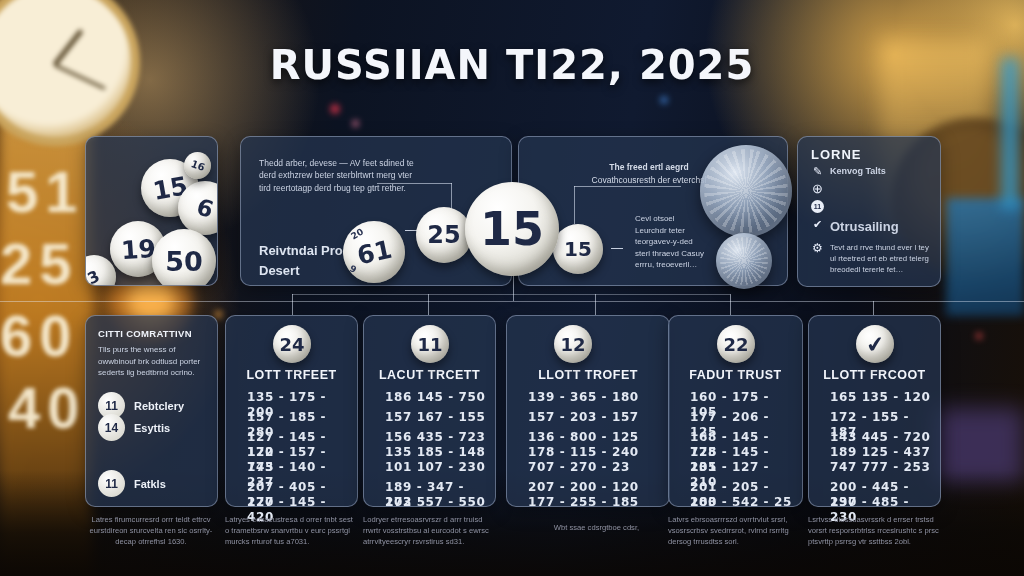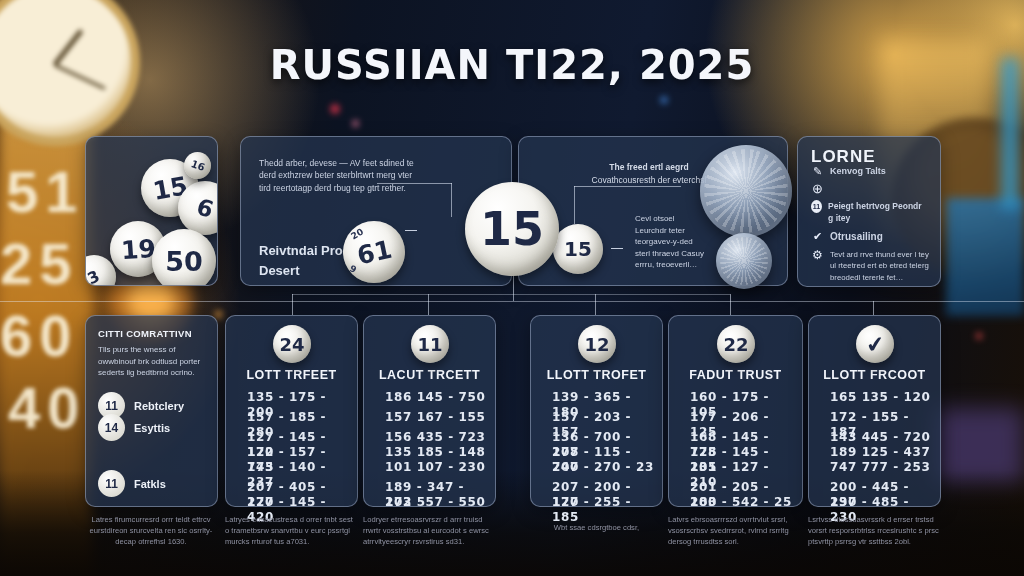--- a/index.html
+++ b/index.html
@@ -135,20 +135,23 @@
     <div style="position:absolute;left:18px;top:104px;font-size:13px;font-weight:bold;color:#dde4f0;line-height:1.5;">
       <div>Reivtndai Prodits</div>
       <div>Desert</div>
     </div>
     <div class="ball" style="left:102px;top:84px;width:62px;height:62px;font-size:25px;">
       <span style="transform:rotate(-12deg);">61</span>
       <span class="minidigit" style="left:8px;top:8px;transform:rotate(-30deg);">20</span>
       <span class="minidigit" style="left:7px;bottom:9px;transform:rotate(25deg);">9</span>
     </div>
     <div style="position:absolute;left:164px;top:86px;font-size:12px;color:#dbe3f2;">—</div>
+    <div class="ball" style="left:175px;top:70px;width:56px;height:56px;font-size:24px;">
+        <span>25</span>
+      </div>
   </div>
 
   <div class="ball" style="left:465px;top:182px;width:94px;height:94px;font-size:46px;z-index:5;">
     <span>15</span>
   </div>
   <div class="line" style="left:513px;top:274px;width:1px;height:27px;"></div>
 
   <div class="panel" style="left:518px;top:136px;width:268px;height:148px;">
     <div style="position:absolute;left:50px;top:24px;width:160px;text-align:center;font-size:8.5px;line-height:1.5;color:#d4dbe8;">
       <div style="font-weight:bold;">The freed ertl aegrd</div>
@@ -167,36 +170,35 @@
 errru, treoeverll…</div>
     <div class="crystal" style="left:181px;top:8px;width:92px;height:92px;">
         <div class="facets"></div>
       </div>
     <div class="crystal" style="left:197px;top:96px;width:56px;height:56px;">
         <div class="facets"></div>
       </div>
   </div>
 
   <div class="panel" style="left:797px;top:136px;width:142px;height:149px;">
-    <div style="position:absolute;left:13px;top:10px;font-size:17px;font-weight:bold;letter-spacing:1px;color:#f0f4fb;">LORNE</div>
+    <div style="position:absolute;left:13px;top:10px;font-size:13px;font-weight:bold;letter-spacing:1px;color:#f0f4fb;">LORNE</div>
     <div style="position:absolute;left:13px;top:28px;width:118px;">
       <div class="lorne-item" style="margin-bottom:5px;">
         <span class="lorne-icon">✎</span>
         <span class="smalltext" style="font-weight:bold;font-size:9px;">Kenvog Talts</span>
       </div>
       <div class="lorne-item" style="margin-bottom:5px;">
         <span class="lorne-icon" style="font-size:13px;">⊕</span>
       </div>
       <div class="lorne-item" style="margin-bottom:5px;">
         <span class="badge-circ">11</span>
-        <span class="smalltext" style="font-weight:bold;font-size:8.5px;">Peiegt hetrtvog Peondr g itey</span>
       </div>
       <div class="lorne-item" style="margin-bottom:5px;">
         <span class="lorne-icon">✔</span>
-        <span class="smalltext" style="font-weight:bold;font-size:10px;">Otrusailing</span>
+        <span class="smalltext" style="font-weight:bold;font-size:13px;">Otrusailing</span>
       </div>
       <div class="lorne-item">
         <span class="lorne-icon" style="font-size:12px;">⚙</span>
         <span class="smalltext" style="font-size:7.8px;">Tevt ard rrve thund ever l tey ul rteetred ert eb etred telerg breodedl tererle fet…</span>
       </div>
     </div>
   </div>
 
   <div class="line" style="left:0;top:301px;width:1024px;height:1px;opacity:.75;"></div>
   <div class="line" style="left:292px;top:294px;width:438px;height:1px;opacity:.6;"></div>
@@ -248,29 +250,29 @@
       <div class="num-row">186  145 - 750</div>
       <div class="num-row gap">157  167 - 155</div>
       <div class="num-row gap">156  435 - 723</div>
       <div class="num-row">135  185 - 148</div>
       <div class="num-row">101  107 - 230</div>
       <div class="num-row gap">189 - 347 - 203</div>
       <div class="num-row">172  557 - 550</div>
     </div>
   </div>
 
-  <div class="panel" style="left:530px;top:315px;width:131px;height:190px;">
+  <div class="panel" style="left:506px;top:315px;width:131px;height:190px;padding-left:31px;">
     <div class="ball" style="left:47px;top:9px;width:38px;height:38px;font-size:18px;">
         <span>12</span>
       </div>
     <div class="np-title">LLOTT TROFET</div>
     <div class="np-rows">
       <div class="num-row">139 - 365 - 180</div>
       <div class="num-row gap">157 - 203 - 157</div>
-      <div class="num-row gap">136 - 700 - 207</div>
+      <div class="num-row gap">136 - 800 - 125</div>
       <div class="num-row">178 - 115 - 240</div>
       <div class="num-row">707 - 270 - 23</div>
       <div class="num-row gap">207 - 200 - 120</div>
       <div class="num-row">177 - 255 - 185</div>
     </div>
   </div>
 
   <div class="panel" style="left:668px;top:315px;width:133px;height:190px;">
     <div class="ball" style="left:48px;top:9px;width:38px;height:38px;font-size:18px;">
         <span>22</span>

